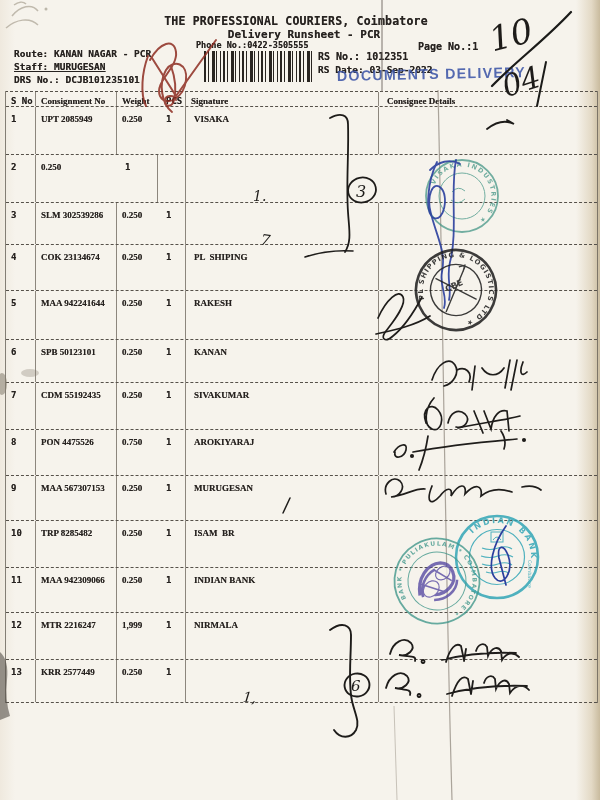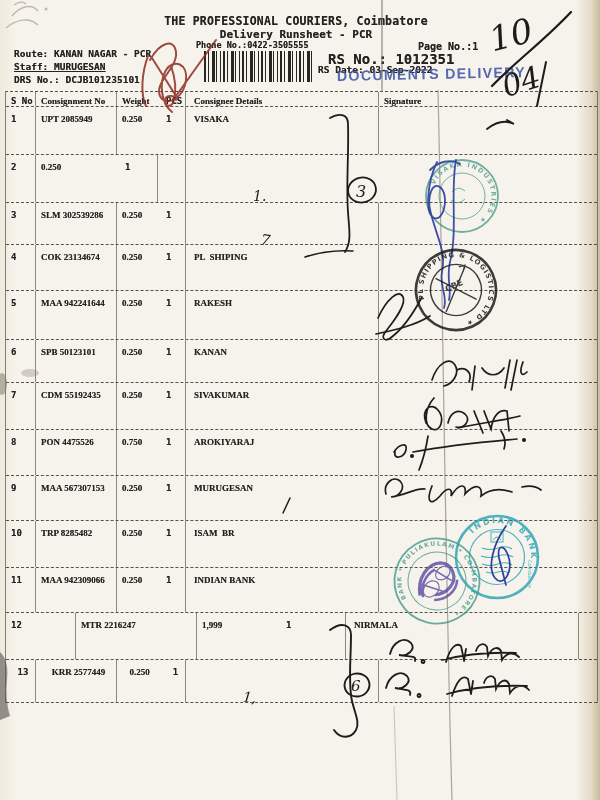--- a/index.html
+++ b/index.html
@@ -5,27 +5,27 @@
   html,body{margin:0;padding:0;background:#888;}
   .paper{
     position:relative;width:600px;height:800px;overflow:hidden;
     background:linear-gradient(90deg,#efe9de 0,#f6f3ec 2.5%,#f6f3ec 96%,#e3d9c5 98.6%,#c9bb9e 100%);
     font-family:"DejaVu Sans Mono",monospace;color:#2a2622;
   }
   .abs{position:absolute;}
   .print{font-family:"DejaVu Sans Mono",monospace;font-weight:bold;color:#262220;
          text-shadow:0 0 .4px rgba(45,38,30,.65);white-space:pre;}
   .title{left:0;top:14px;width:592px;text-align:center;font-size:11.5px;letter-spacing:.2px;}
-  .subtitle{left:0;top:28px;width:592px;text-align:center;font-size:11px;}
+  .subtitle{left:0;top:28px;width:592px;text-align:center;font-size:11px;padding-left:8px;}
   .phone{left:196px;top:40px;font-size:8.5px;}
   .pageno{left:418px;top:41px;font-size:10px;}
   .route{left:14px;top:48px;font-size:9.5px;}
   .staff{left:14px;top:61px;font-size:9.5px;text-decoration:underline;}
   .drs{left:14px;top:74px;font-size:9.5px;}
-  .rsno{left:328px;top:51px;font-size:14px;}
+  .rsno{left:318px;top:51px;font-size:10px;}
   .rsdate{left:318px;top:64px;font-size:9.5px;}
   .barcode{left:204px;top:51px;width:109px;height:31px;
     background:repeating-linear-gradient(90deg,
       #17130f 0 2px,transparent 2px 4px,#17130f 4px 5px,transparent 5px 8px,
       #17130f 8px 11px,transparent 11px 12px,#17130f 12px 13px,transparent 13px 16px,
       #17130f 16px 17px,transparent 17px 19px);
     opacity:.92;}
   .deliverystamp{left:335px;top:66px;font-family:"Liberation Sans",sans-serif;
     font-weight:bold;font-size:14.5px;letter-spacing:1.3px;color:#3e57a8;opacity:.88;
     transform:rotate(-1.2deg) scaleX(.98);white-space:nowrap;}
@@ -61,22 +61,22 @@
   <div class="abs print rsdate">RS Date: 03-Sep-2022</div>
   <div class="abs barcode"></div>
   <div class="abs deliverystamp">DOCUMENTS DELIVERY</div>
 
   <div class="abs tbl">
     <div class="trow hrow">
       <div class="cell">S No</div>
       <div class="cell bL">Consignment No</div>
       <div class="cell bL">Weight</div>
       <div class="cell c-pcs">PCS</div>
+      <div class="cell bL">Signature</div>
       <div class="cell bL c-consignee">Consignee Details</div>
-      <div class="cell bL">Signature</div>
     </div>
     <div id="rows-host">
         <div class="trow" style="height: 48px;">
           <div class="cell">1</div>
           <div class="cell bL">UPT 2085949</div>
           <div class="cell bL">0.250</div>
           <div class="cell c-pcs">1</div>
           <div class="cell bL c-consignee">VISAKA</div>
           <div class="cell bL"></div>
         </div>
@@ -152,29 +152,29 @@
           <div class="cell bL"></div>
         </div>
         <div class="trow" style="height: 45px;">
           <div class="cell">11</div>
           <div class="cell bL">MAA 942309066</div>
           <div class="cell bL">0.250</div>
           <div class="cell c-pcs">1</div>
           <div class="cell bL c-consignee">INDIAN BANK</div>
           <div class="cell bL"></div>
         </div>
-        <div class="trow" style="height: 47px; gap: 40px;">
+        <div class="trow" style="height: 47px;">
           <div class="cell">12</div>
           <div class="cell bL">MTR 2216247</div>
           <div class="cell bL">1,999</div>
           <div class="cell c-pcs">1</div>
           <div class="cell bL c-consignee">NIRMALA</div>
           <div class="cell bL"></div>
         </div>
-        <div class="trow" style="height: 43px; text-align: center;">
+        <div class="trow" style="height: 43px;">
           <div class="cell">13</div>
           <div class="cell bL">KRR 2577449</div>
           <div class="cell bL">0.250</div>
           <div class="cell c-pcs">1</div>
           <div class="cell bL c-consignee"></div>
           <div class="cell bL"></div>
         </div>
       </div>
   </div>
 

